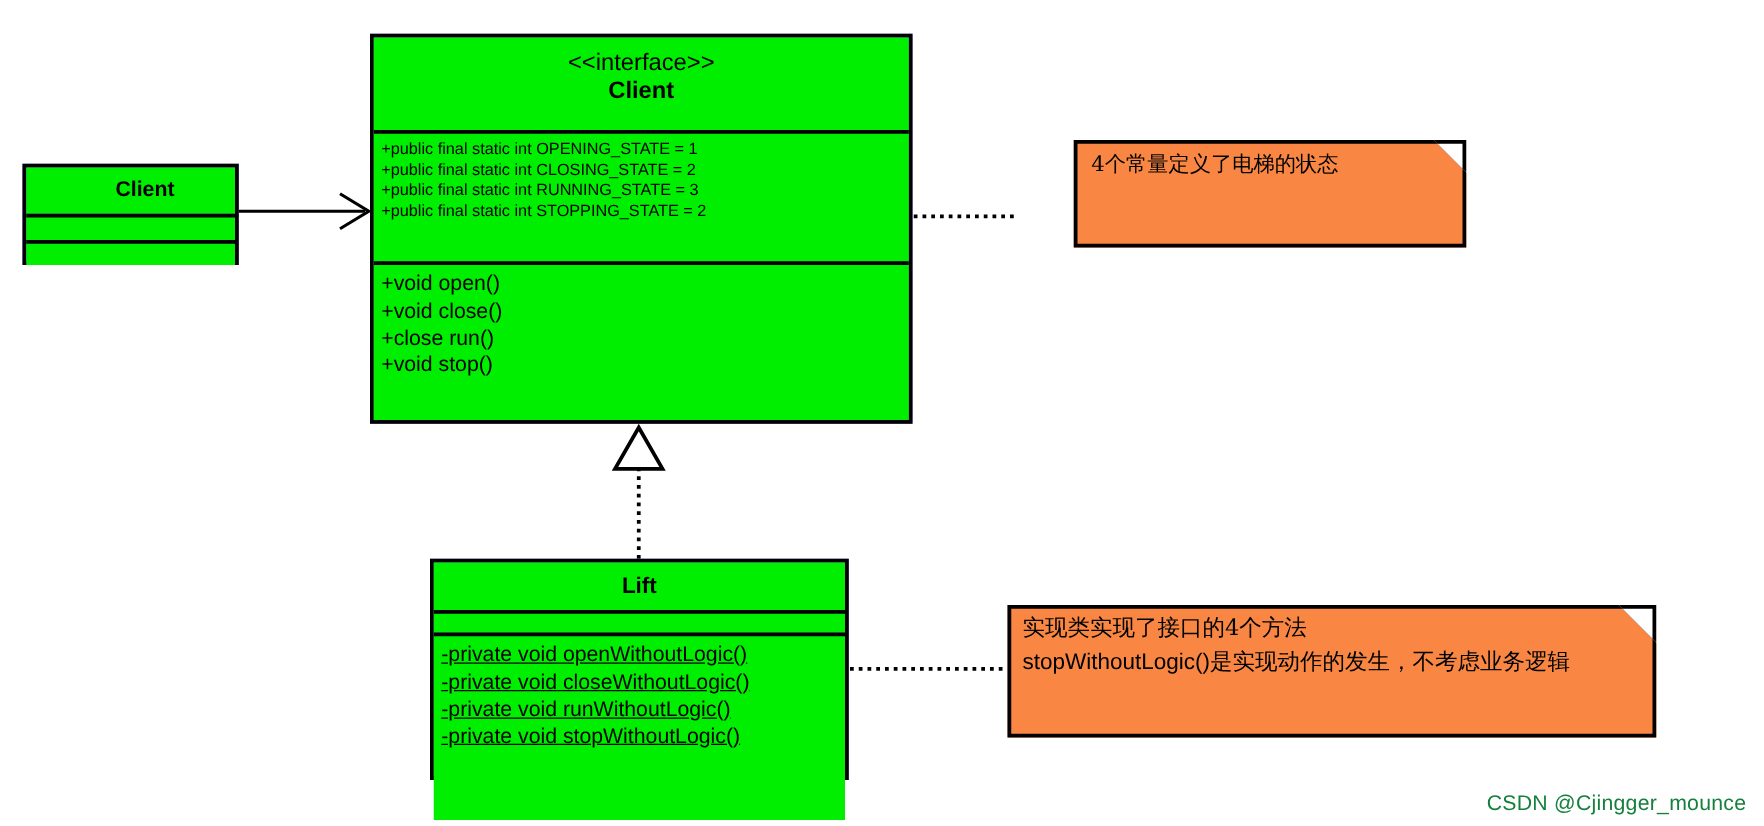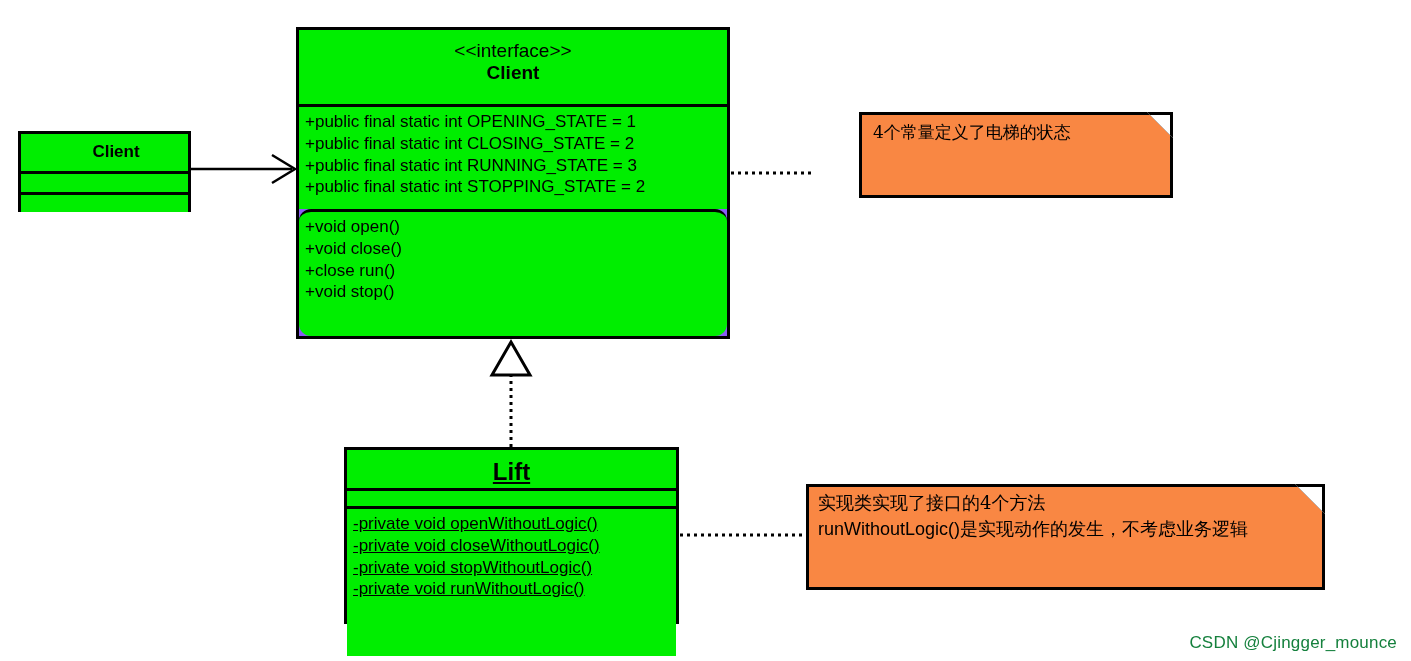--- a/index.html
+++ b/index.html
@@ -60,22 +60,22 @@
     width: 434px;
     height: 312px;
   }
   #ilift-header {
     height: 74px;
     padding-top: 10px;
   }
   #ilift-header .uml-stereotype { font-size: 19px; }
   #ilift-header .uml-title { font-size: 19px; }
   #ilift-attrs { height: 105px; }
-  #ilift-attrs .uml-member { font-size: 17px; }
-  #ilift-ops { height: 127px; border-radius: 12px; }
+  #ilift-attrs .uml-member { font-size: 13px; }
+  #ilift-ops { height: 127px; }
   #ilift-ops .uml-member { font-size: 17px; }
 
   
   #client-box {
     left: 18px;
     top: 131px;
     width: 173px;
     height: 81px;
   }
   #client-header {
@@ -91,21 +91,21 @@
   #lift-box {
     left: 344px;
     top: 447px;
     width: 335px;
     height: 177px;
   }
   #lift-header {
     height: 38px;
     padding-top: 8px;
   }
-  #lift-header .uml-title { font-size: 24px; text-decoration: underline; }
+  #lift-header .uml-title { font-size: 18px; }
   #lift-attrs { height: 18px; }
   #lift-ops { height: 150px; text-decoration: underline; }
   #lift-ops .uml-member { font-size: 17px; }
 
   
   .uml-note {
     position: absolute;
     box-sizing: border-box;
   }
   .note-body {
@@ -264,36 +264,36 @@
   </div>
 
   <div class="uml-box" id="lift-box">
     <div class="uml-compartment" id="lift-header">
       <div class="uml-title">Lift</div>
     </div>
     <div class="uml-compartment" id="lift-attrs"></div>
     <div class="uml-compartment uml-members" id="lift-ops">
       <div class="uml-member">-private void openWithoutLogic()</div>
       <div class="uml-member">-private void closeWithoutLogic()</div>
+      <div class="uml-member">-private void runWithoutLogic()</div>
       <div class="uml-member">-private void stopWithoutLogic()</div>
-      <div class="uml-member">-private void runWithoutLogic()</div>
     </div>
   </div>
 
   <div class="uml-note" id="note-constants">
     <div class="note-body"></div>
     <div class="note-fold-cut"></div>
     <div class="note-fold-tri"></div>
     <div class="note-fold-inner"></div>
     <div class="note-text">4个常量定义了电梯的状态</div>
   </div>
 
   <div class="uml-note" id="note-impl">
     <div class="note-body"></div>
     <div class="note-fold-cut"></div>
     <div class="note-fold-tri"></div>
     <div class="note-fold-inner"></div>
-    <div class="note-text"><span>实现类实现了接口的4个方法</span><br><span class="mono-part">runWithoutLogic()</span><span>是实现动作的发生，不考虑业务逻辑</span></div>
+    <div class="note-text"><span>实现类实现了接口的4个方法</span><br><span class="mono-part">stopWithoutLogic()</span><span>是实现动作的发生，不考虑业务逻辑</span></div>
   </div>
 
   <div id="watermark">CSDN @Cjingger_mounce</div>
 
 </div>
 
 </body></html>

